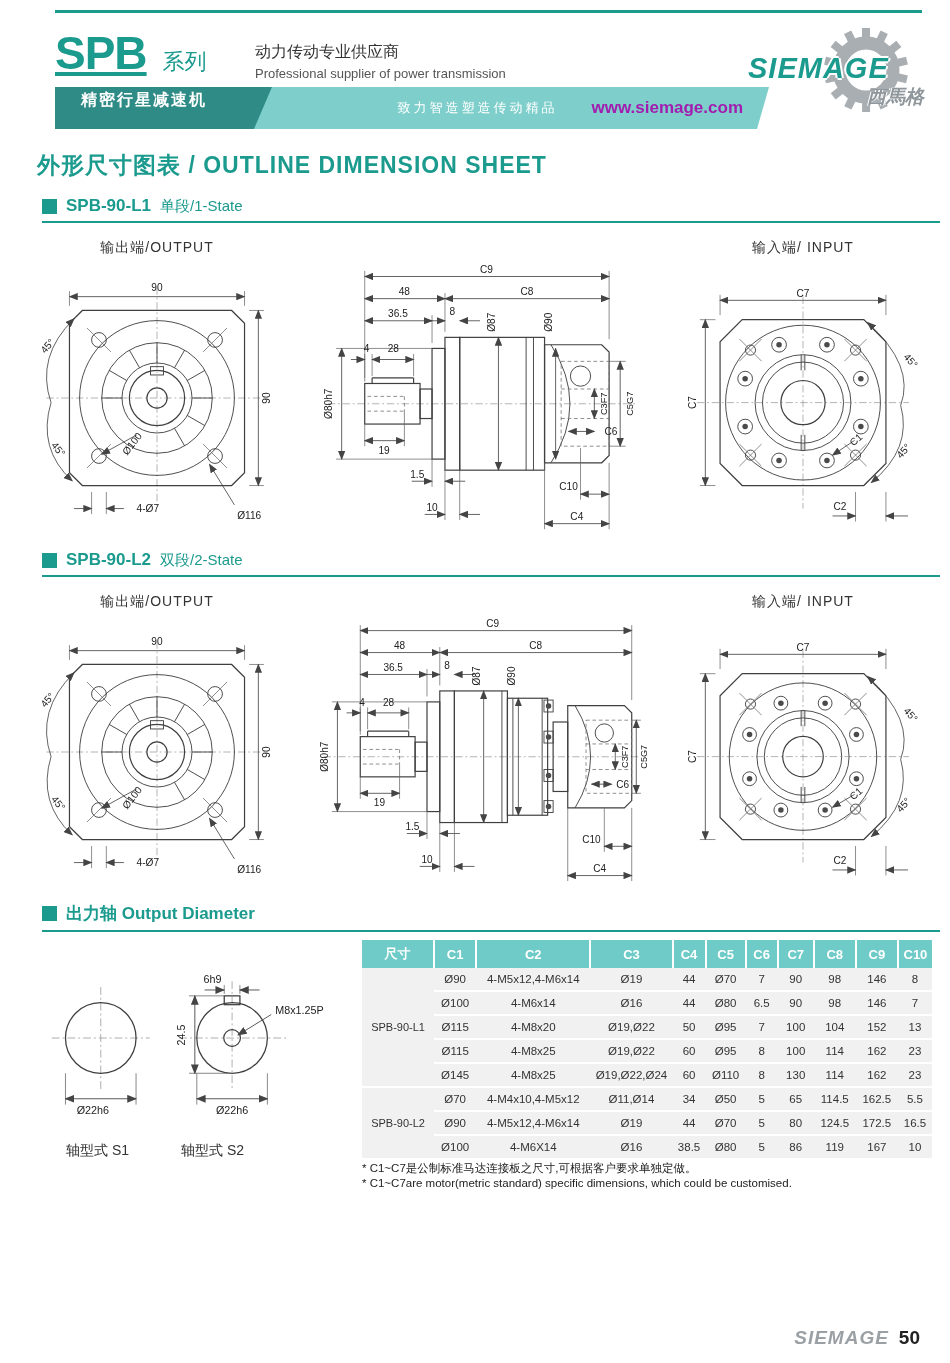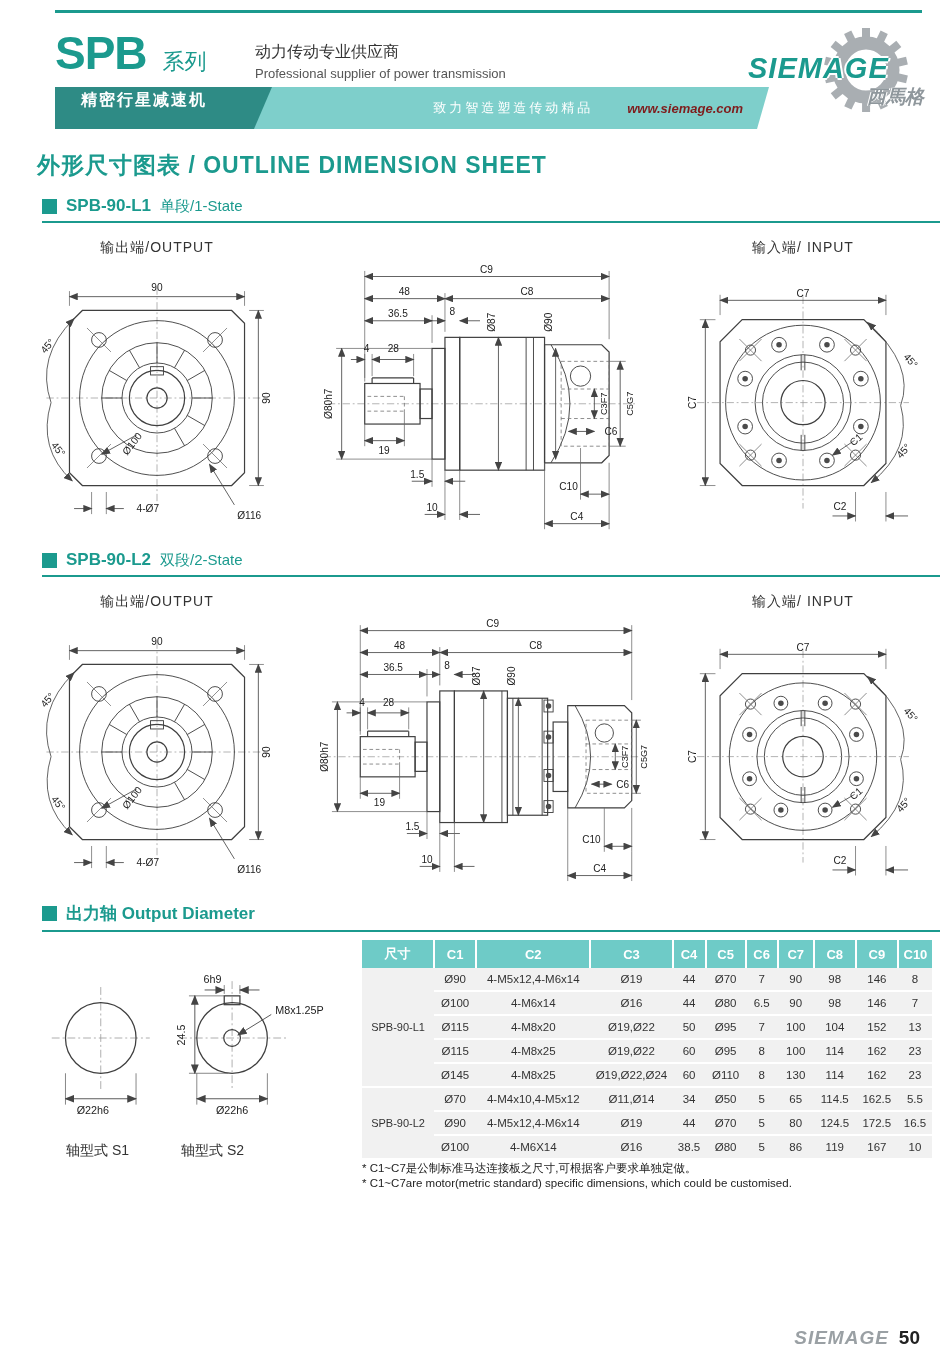--- a/index.html
+++ b/index.html
@@ -3,36 +3,36 @@
 <meta charset="utf-8">
 <style>
   html,body{margin:0;padding:0;background:#e8e8e8;}
   .page{position:relative;width:950px;height:1363px;margin:0 auto;background:#ffffff;
         font-family:"Liberation Sans","DejaVu Sans",sans-serif;color:#333;overflow:hidden;}
   .top-rule{position:absolute;left:55px;right:28px;top:10px;height:3px;background:#1b9a8e;}
 
   
   .hdr{position:absolute;left:0;top:0;width:100%;height:125px;}
   .brand{position:absolute;left:55px;top:26px;white-space:nowrap;}
-  .brand-main{font-size:46px;font-weight:bold;color:#1b9a8e;letter-spacing:-1px;}
+  .brand-main{font-size:46px;font-weight:bold;color:#1b9a8e;letter-spacing:-1px;text-decoration:underline;}
   .brand-suffix{font-size:22px;color:#1b9a8e;margin-left:16px;}
   .tagline{position:absolute;left:255px;top:42px;}
   .tagline-zh{font-size:16px;color:#333;}
   .tagline-zh b{font-weight:normal;}
   .tagline-en{font-size:13px;color:#555;margin-top:3px;}
   .band{position:absolute;left:55px;top:87px;width:714px;height:42px;background:#7ecfcb;
         clip-path:polygon(0 0,100% 0,calc(100% - 12px) 100%,0 100%);
         display:flex;align-items:center;justify-content:flex-end;gap:34px;padding-right:26px;box-sizing:border-box;padding-left:19px;}
   .badge-gap{position:absolute;left:55px;top:87px;width:222px;height:26px;background:#fff;
         clip-path:polygon(0 0,100% 0,calc(100% - 18px) 100%,0 100%);}
   .badge{position:absolute;left:55px;top:87px;width:217px;height:42px;background:#2e8b85;
         clip-path:polygon(0 0,100% 0,calc(100% - 18px) 100%,0 100%);
         color:#fff;font-weight:bold;font-size:16px;line-height:26px;padding-left:26px;box-sizing:border-box;letter-spacing:2px;}
   .band-slogan{color:#fff;font-size:13px;letter-spacing:3px;}
-  .band-url{color:#7f1d1d;font-size:13px;font-weight:bold;font-style:italic;}
+  .band-url{color:#a21caf;font-size:17px;font-weight:bold;}
   .logo{position:absolute;right:12px;top:26px;width:190px;height:92px;}
   .logo-gear{position:absolute;right:28px;top:0;}
   .logo-text{position:absolute;left:0;top:26px;font-size:29px;font-weight:bold;font-style:italic;color:#1b9a8e;letter-spacing:1px;
         text-shadow:2px 0 0 #fff,-2px 0 0 #fff,0 2px 0 #fff,0 -2px 0 #fff;}
   .logo-sub{position:absolute;right:14px;top:58px;font-size:19px;font-style:italic;color:#8f979c;font-weight:bold;
         text-shadow:1px 0 0 #fff,-1px 0 0 #fff;}
 
   
   .main-title{position:absolute;left:37px;top:150px;font-size:23px;font-weight:bold;color:#1b9a8e;letter-spacing:1px;}
   .content{position:absolute;left:0;top:196px;width:100%;}

